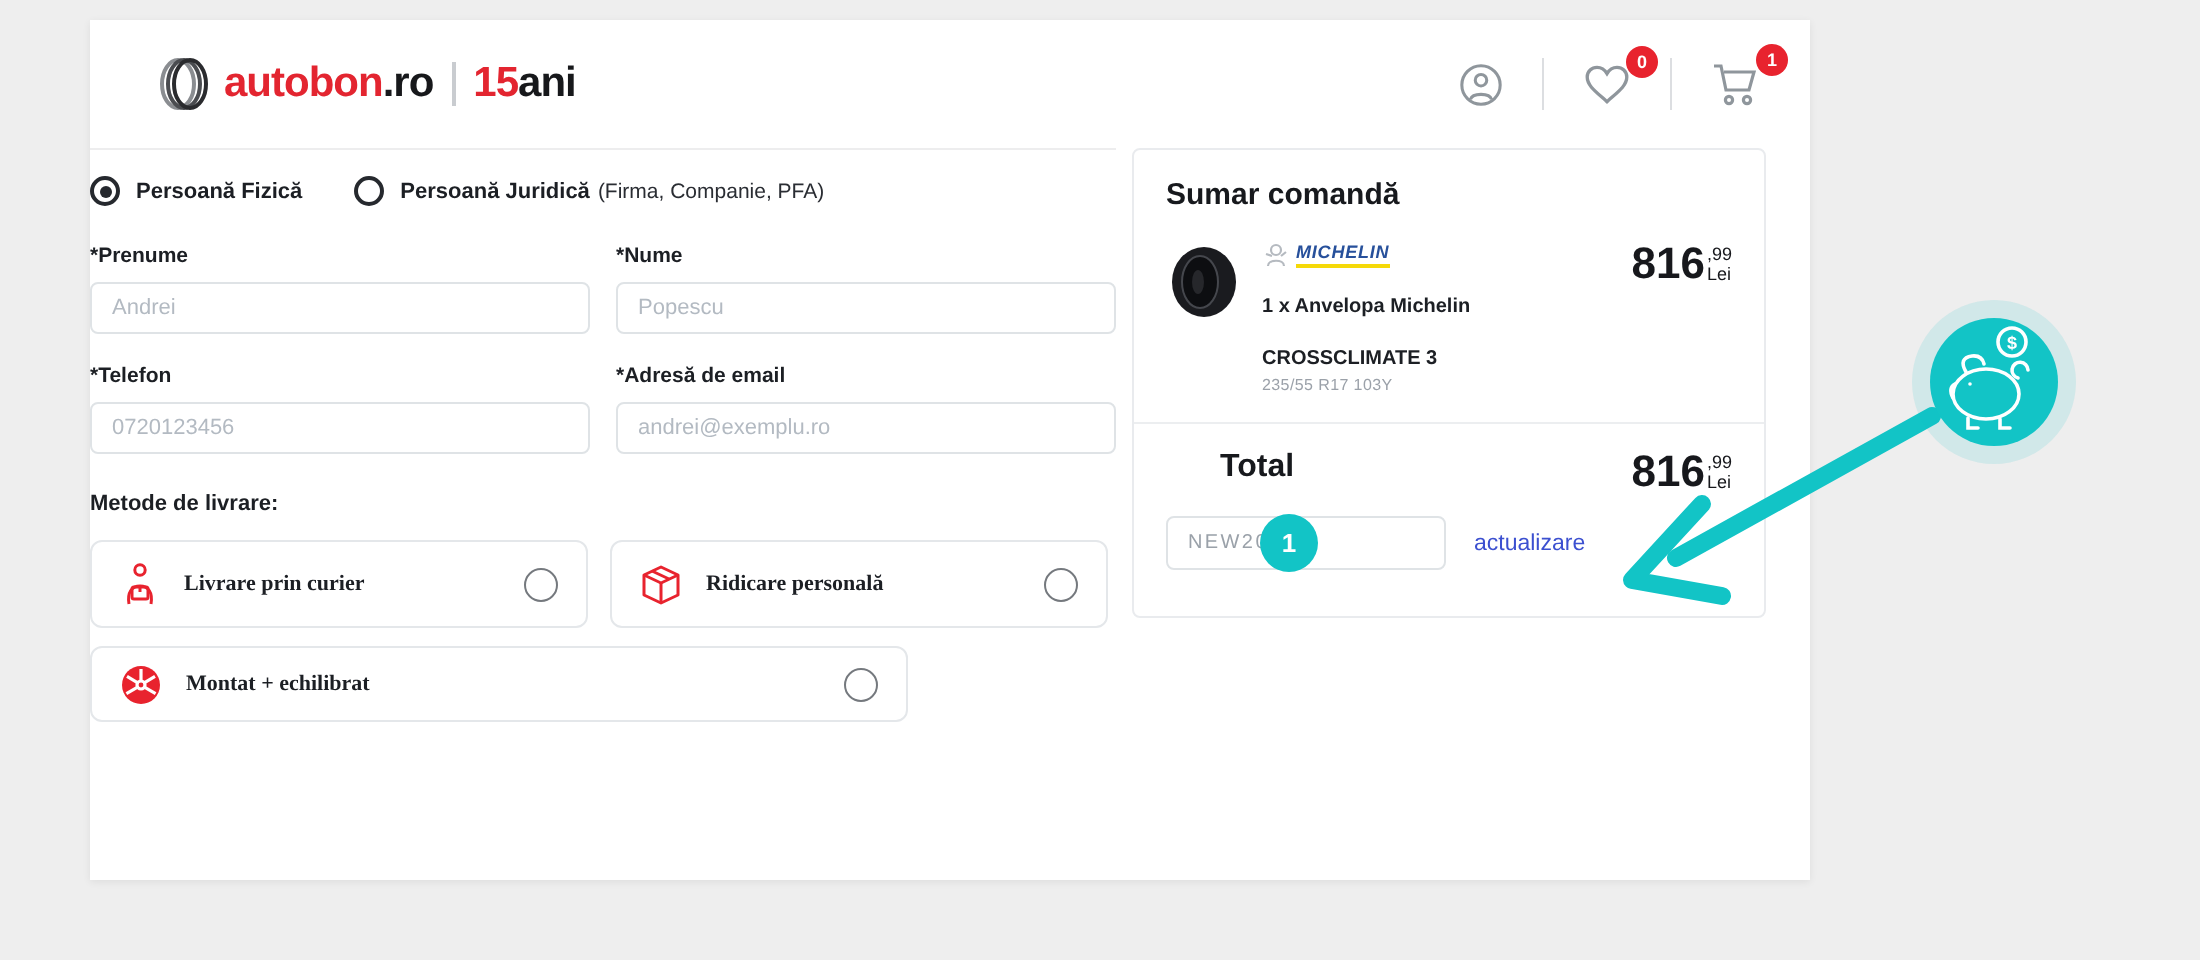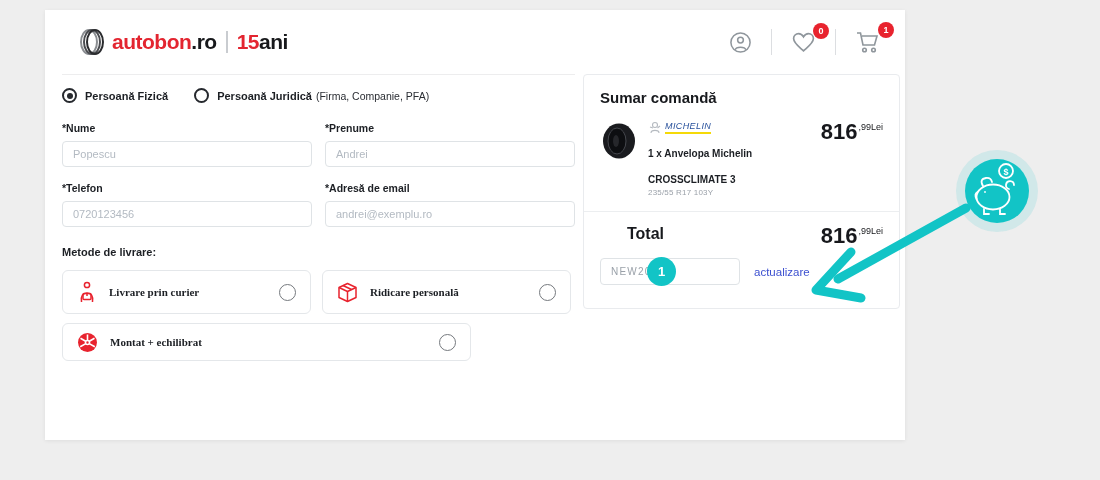--- a/index.html
+++ b/index.html
@@ -19,21 +19,21 @@
   .hicon { position:relative; padding:2px 4px; cursor:pointer; display:flex; }
   .hic-div { width:1px; height:26px; background:#dcdee1; margin:0 15px; }
   .badge { position:absolute; top:-6px; right:-9px; min-width:16px; height:16px; border-radius:8px; background:#e8232e; color:#fff; font-size:9px; font-weight:700; display:flex; align-items:center; justify-content:center; padding:0 3px; }
 
   
   .tabs { display:flex; gap:3px; margin-left:20px; }
   .tab { width:81px; height:21px; background:#d8dfe3; color:#5c6e78; font-size:9px; font-weight:700; letter-spacing:.5px; display:flex; align-items:center; justify-content:center; border-radius:3px 3px 0 0; cursor:pointer; }
 
   
   .content { display:flex; align-items:flex-start; }
-  .form-col { width:513px; margin-left:17px; padding-top:13px; border-top:1px solid #ededee; }
+  .form-col { width:513px; padding-top:13px; border-top:1px solid #ededee; }
 
   .ptype-row { display:flex; align-items:center; gap:26px; }
   .radio-opt { display:flex; align-items:center; cursor:pointer; }
   .rdo { width:15px; height:15px; border:2px solid #26292e; border-radius:50%; margin-right:8px; position:relative; flex:0 0 auto; }
   .rdo.checked::after { content:""; position:absolute; left:2.5px; top:2.5px; width:6px; height:6px; background:#26292e; border-radius:50%; }
   .ptype-lbl { font-size:11px; font-weight:700; color:#1c1f24; }
   .ptype-hint { font-size:10.5px; font-weight:400; color:#2a2d33; margin-left:4px; }
 
   .fgrid { display:grid; grid-template-columns:250px 250px; column-gap:13px; row-gap:15px; margin-top:19px; }
   .flabel { display:block; font-size:10.5px; font-weight:700; color:#1c1f24; margin-bottom:7px; }
@@ -47,26 +47,26 @@
   .dcard.full { width:409px; height:38px; margin-top:9px; }
   .dcard-lbl { font-size:11px; font-weight:700; color:#1c1f24; margin-left:12px; }
   .dcard-radio { width:17px; height:17px; border:1.5px solid #75797e; border-radius:50%; margin-left:auto; flex:0 0 auto; }
 
   
   .panel { width:317px; margin-left:8px; border:1px solid #e9ebee; border-radius:4px; padding:14px 16px 0; height:235px; }
   .sum-title { font-size:15px; font-weight:800; color:#17191d; }
   .prod { display:flex; margin-top:15px; }
   .prod-info { margin-left:10px; flex:1; }
   .brand-row { display:flex; align-items:flex-end; gap:3px; margin-bottom:3px; }
-  .brand-text { font-size:9px; font-weight:400; font-style:italic; color:#27509b; letter-spacing:.4px; border-bottom:2px solid #f5d908; padding-bottom:1px; }
+  .brand-text { font-size:9px; font-weight:700; font-style:italic; color:#27509b; letter-spacing:.4px; border-bottom:2px solid #f5d908; padding-bottom:1px; }
   .prod-line { font-size:10px; font-weight:700; color:#1c1f24; line-height:1.3;margin-top:13px; }
   .prod-spec { font-size:8px; color:#9ba1a9; margin-top:2px; letter-spacing:.2px; }
   .price { display:flex; align-items:flex-start; }
   .price-int { font-size:22px; font-weight:700; color:#17181c; line-height:1; }
-  .price-frac { display:flex; flex-direction:row; font-size:9px; color:#17181c; line-height:1.15; margin-top:1px; margin-left:1px; }
+  .price-frac { display:flex; flex-direction:column; font-size:9px; color:#17181c; line-height:1.15; margin-top:1px; margin-left:1px; }
   .sum-divider { border-top:1px solid #eceef0; margin:14px -16px 0; }
   .total-row { display:flex; justify-content:space-between; align-items:flex-start; margin-top:13px; }
   .total-lbl { font-size:16px; font-weight:800; color:#17191d;margin-left:27px; }
   .coupon-row { display:flex; align-items:center; margin-top:11px; position:relative; }
   .coupon-input { width:140px; height:27px; border:1px solid #dfe3e6; border-radius:4px; padding:0 10px; font-size:10px; letter-spacing:1.2px; color:#9aa1a9; font-family:inherit; outline:none; }
   .coupon-badge { position:absolute; left:47px; top:-1px; width:29px; height:29px; border-radius:50%; background:#12c4c6; color:#fff; font-size:13px; font-weight:700; display:flex; align-items:center; justify-content:center; }
   .coupon-link { margin-left:14px; color:#3c50d0; font-size:11.5px; text-decoration:none; cursor:pointer; }
 
   
   .overlay { position:absolute; left:0; top:0; width:1100px; height:480px; pointer-events:none; z-index:10; }
@@ -128,26 +128,26 @@
           </div>
           <div class="radio-opt">
             <span class="rdo"></span>
             <span class="ptype-lbl">Persoană Juridică</span>
             <span class="ptype-hint">(Firma, Companie, PFA)</span>
           </div>
         </div>
 
         <div class="fgrid">
           <div>
+            <label class="flabel">*Prenume</label>
+            <input class="finput" type="text" placeholder="Andrei" style="">
+          </div>
+          <div>
             <label class="flabel">*Nume</label>
             <input class="finput" type="text" placeholder="Popescu" style="">
-          </div>
-          <div>
-            <label class="flabel">*Prenume</label>
-            <input class="finput" type="text" placeholder="Andrei" style="">
           </div>
           <div>
             <label class="flabel">*Telefon</label>
             <input class="finput" type="text" placeholder="0720123456" style="">
           </div>
           <div>
             <label class="flabel">*Adresă de email</label>
             <input class="finput" type="text" placeholder="andrei@exemplu.ro" style="">
           </div>
         </div>

